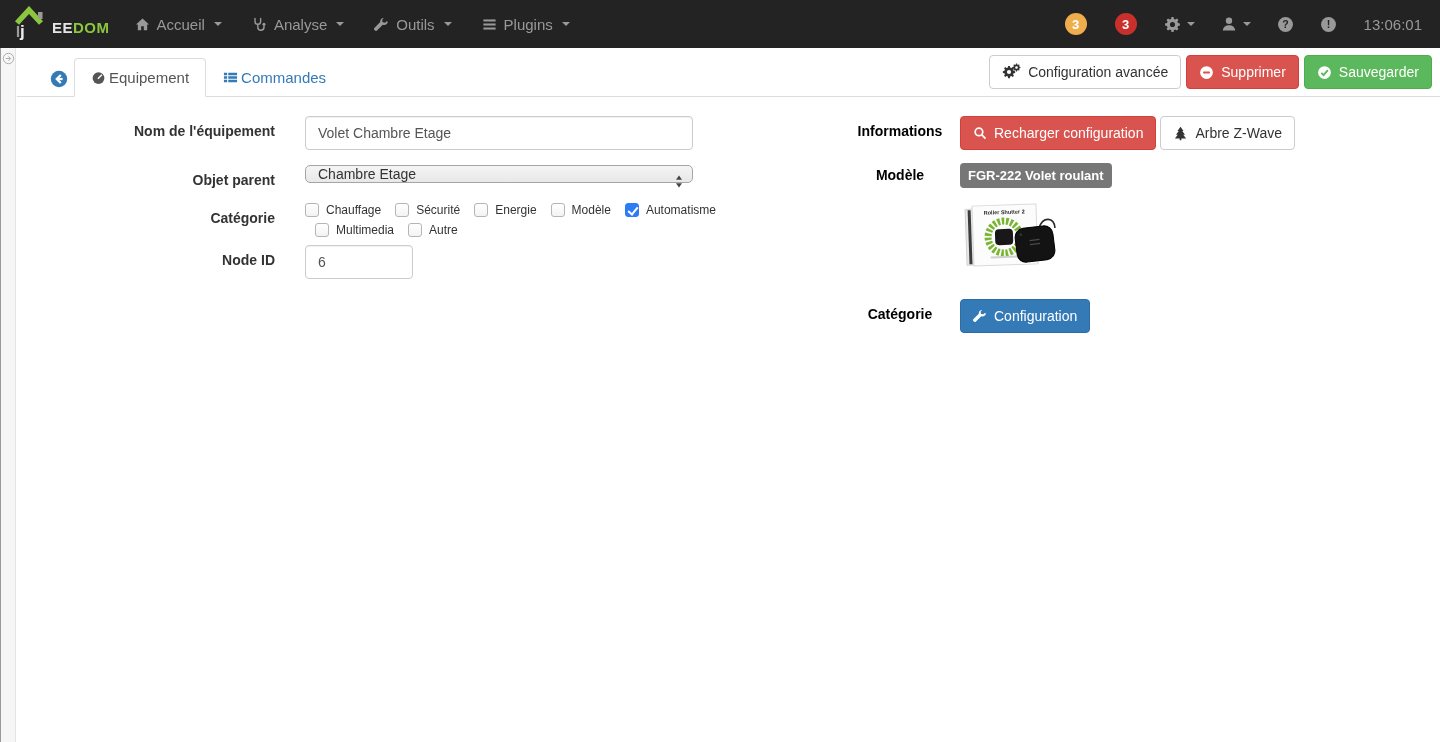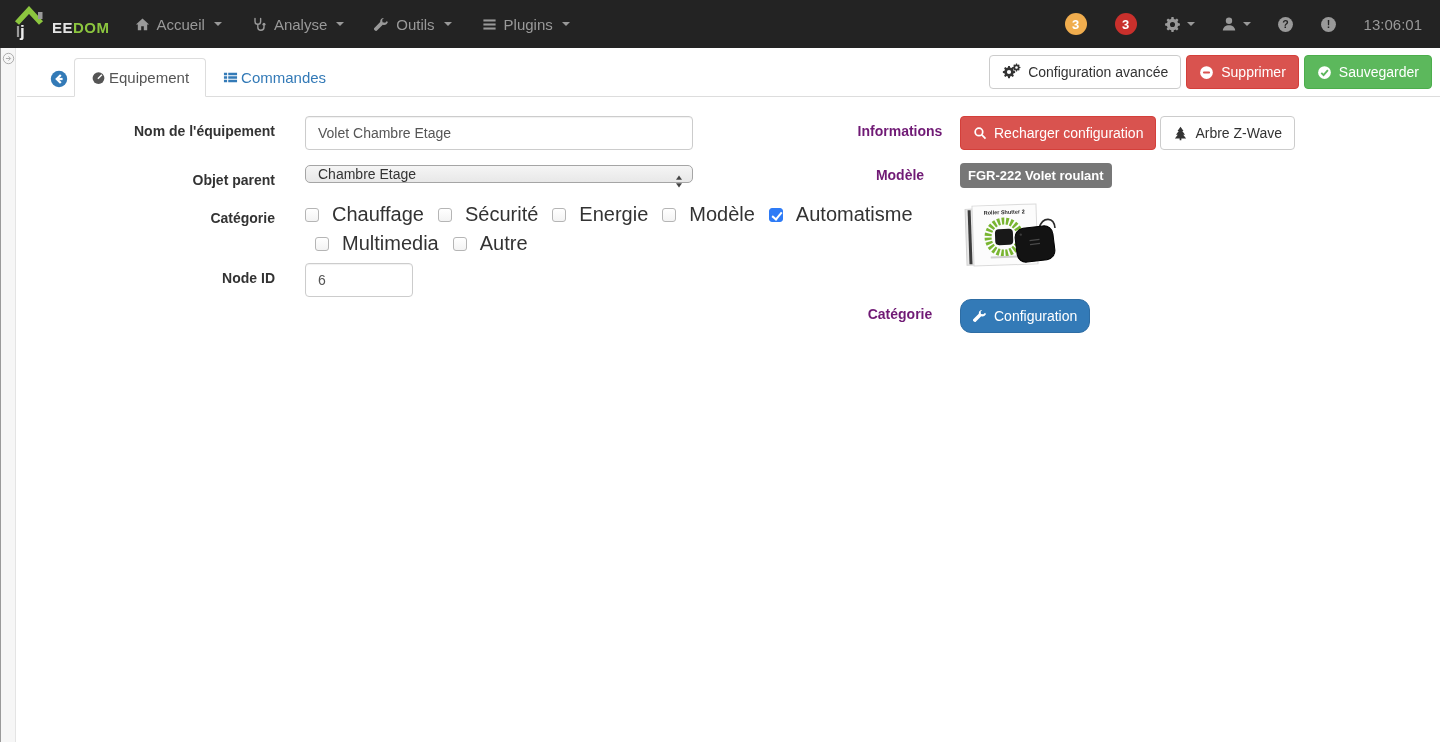--- a/index.html
+++ b/index.html
@@ -38,53 +38,53 @@
   .tab.active { background:#fff; border-color:#ddd; border-bottom-color:#fff;
                 border-radius:4px 4px 0 0; color:#555; }
   .tab-actions { margin-left:auto; display:flex; gap:5px; align-self:flex-start; margin-top:7px; }
 
   .btn { display:inline-flex; align-items:center; gap:7px; font-size:14px; height:34px; padding:0 12px;
          border-radius:4px; border:1px solid transparent; cursor:pointer; white-space:nowrap;
          font-family:inherit; background:#fff; }
   .btn-default { background:#fff; border-color:#ccc; color:#333; }
   .btn-danger  { background:#d9534f; border-color:#d43f3a; color:#fff; }
   .btn-success { background:#5cb85c; border-color:#4cae4c; color:#fff; }
-  .btn-primary { background:#337ab7; border-color:#2e6da4; color:#fff;border-radius:11px; }
+  .btn-primary { background:#337ab7; border-color:#2e6da4; color:#fff; }
 
   
   .content { padding-top:19px; display:flex; }
   .col-l { width:712px; flex:none; }
   .col-r { flex:1; }
   .fg { display:flex; margin-bottom:15px; }
   .lbl { width:258px; text-align:right; font-weight:bold; font-size:14px; color:#333;
          padding-top:7px; flex:none; }
   .ctl { margin-left:30px; }
   .inp { height:34px; border:1px solid #ccc; border-radius:4px; padding:6px 12px; font-size:14px;
          color:#555; box-shadow:inset 0 1px 1px rgba(0,0,0,.06); width:388px; font-family:inherit; }
   .inp-s { width:108px; }
   .sel { width:388px; height:18px; border:1px solid #a5a5a5; border-radius:5px;
          background:linear-gradient(#f5f5f5,#e8e8e8); display:flex; align-items:center;
          padding:0 26px 0 12px; color:#333; font-size:14px; position:relative; cursor:pointer; }
   .sel-arrows { position:absolute; right:9px; top:8px; color:#444; }
 
   .fg-cat { margin-top:4px; margin-bottom:8px; }
   .cb-line { display:flex; align-items:center; }
   .cb-line2 { margin-left:10px; margin-top:6px; }
-  .cb-item { display:inline-flex; align-items:center; gap:13px; font-size:20px; color:#333;
+  .cb-item { display:inline-flex; align-items:center; gap:7px; font-size:12px; color:#333;
              margin-right:14px; cursor:pointer; }
   .cb { width:14px; height:14px; border:1px solid #b5b5b5; border-radius:3px; flex:none;
         background:linear-gradient(#fff,#f3f3f3); position:relative; display:inline-block; }
   .cb.checked { background:#2e7bf6; border-color:#2e7bf6; }
   .cb.checked::after { content:''; position:absolute; left:4px; top:1px; width:4px; height:8px;
         border:solid #fff; border-width:0 2px 2px 0; transform:rotate(40deg); }
 
   
   .fg-r { display:flex; margin-bottom:13px; }
   .lbl-r { width:120px; margin-left:111px; text-align:center; font-weight:bold; font-size:14px;
-           color:#701a75; padding-top:7px; flex:none; }
+           color:#000000; padding-top:7px; flex:none; }
   .lbl-r.tight { padding-top:4px; }
   .ctl-r { margin-left:0; display:flex; gap:4px; align-items:flex-start; }
   .model-badge { display:inline-block; background:#777; color:#fff; font-weight:bold; font-size:13px;
                  padding:5px 8px; border-radius:4px; }
   .product { margin-top:7px; }
   .fg-params { margin-top:20px; }
 </style>
 </head>
 <body>
 

